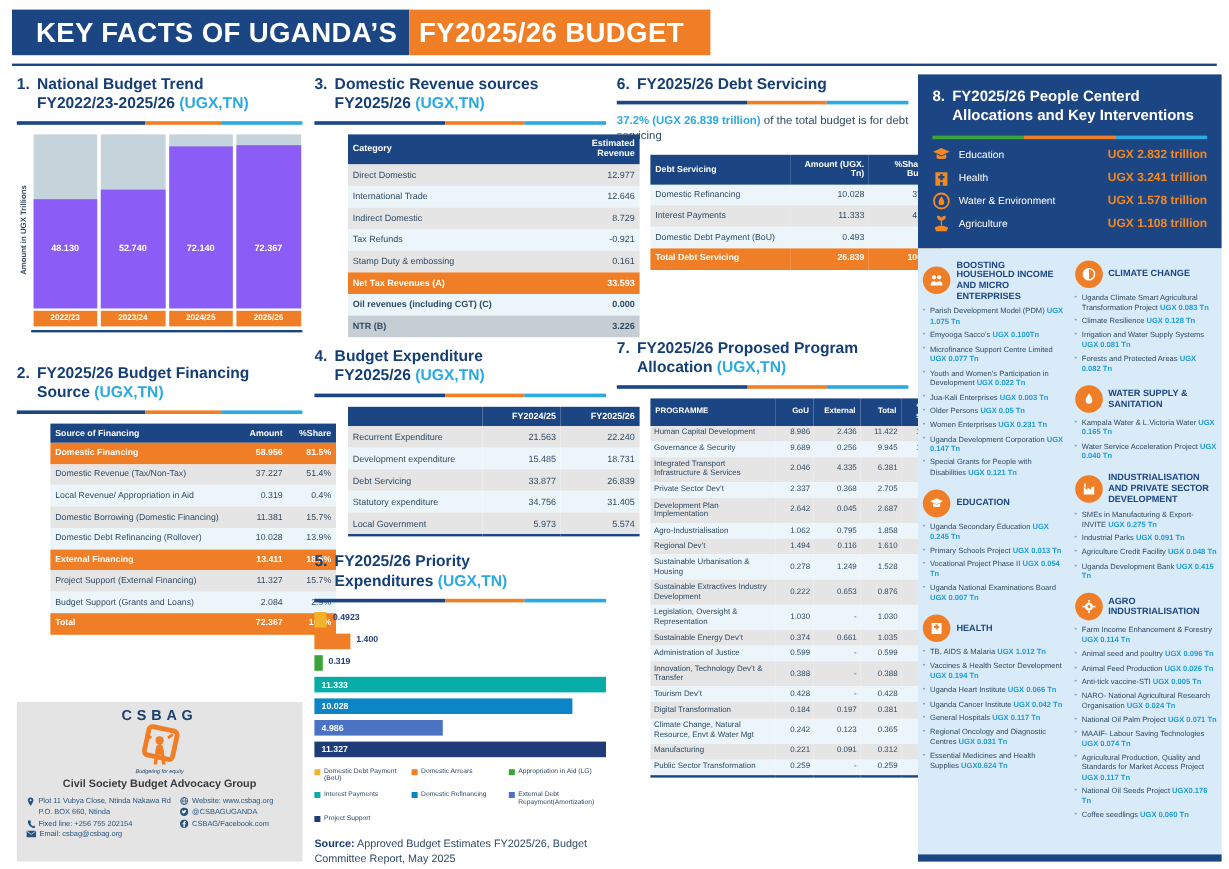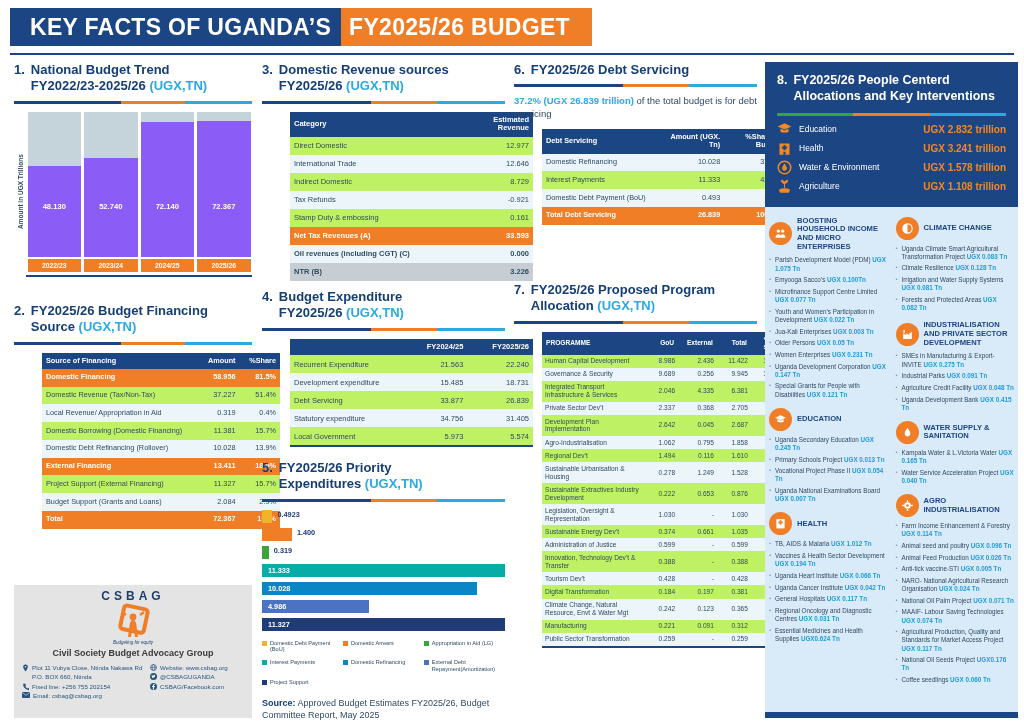--- a/index.html
+++ b/index.html
@@ -23,21 +23,21 @@
   .sec-title{display:flex;gap:6px;color:#153E75;font-weight:bold;font-size:13px;line-height:1.25;}
   .unit{color:#2BA9E1;font-weight:bold;}
   .divider{display:flex;height:3px;margin:6px 0 8px;}
   .d1{flex:0 0 45%;background:#1C4584;}.d2{flex:0 0 27%;background:#F07E26;}.d3{flex:1;background:#2BA9E1;}
   
   table{width:100%;border-collapse:collapse;margin-left:28px;}
   th{background:#1C4584;color:#fff;font-weight:bold;text-align:right;padding:4px;vertical-align:middle;line-height:1.15;}
   th:first-child{text-align:left;}
   td{padding:4.5px 4px;vertical-align:middle;line-height:1.2;}
   td.num{text-align:right;white-space:nowrap;}
-  tr.alt-a{background:#bef264;}
+  tr.alt-a{background:#e5e5e5;}
   tr.alt-b{background:#ECF5FA;}
   tr.hl-orange{background:#F07E26;color:#fff;font-weight:bold;}
   tr.hl-gray{background:#C6CED4;font-weight:bold;}
   tr.bold td{font-weight:bold;}
   #financing-table,#debt-table{font-size:7.3px;}
   #revenue-table,#expenditure-table{font-size:7.5px;}
   #program-table{font-size:6.6px;}
   #program-table td{padding:2.6px 3px;}
   #expenditure-table,#program-table{border-bottom:2px solid #1C4584;}
   
@@ -869,48 +869,48 @@
               <div class="pc-item"><span>Climate Resilience</span> <b class="pc-val">UGX 0.128 Tn</b></div>
               <div class="pc-item"><span>Irrigation and Water Supply Systems</span> <b class="pc-val">UGX 0.081 Tn</b></div>
               <div class="pc-item"><span>Forests and Protected Areas</span> <b class="pc-val">UGX 0.082 Tn</b></div>
             </div>
         </div>
 
         <div class="pc-cat">
           <div class="pc-cat-head">
             <span class="pc-icon">
                 <svg width="13" height="13" viewBox="0 0 12 12">
+                  <path d="M6 1.6C4.4 4 3.4 5.5 3.4 7a2.6 2.6 0 005.2 0C8.6 5.5 7.6 4 6 1.6z" fill="#fff"></path>
+                </svg>
+              </span>
+            <span class="pc-cat-name">WATER SUPPLY &amp; SANITATION</span>
+          </div>
+          <div>
+
+          <div class="pc-item"><span>Kampala Water &amp; L.Victoria Water</span> <b class="pc-val">UGX 0.165 Tn</b></div>
+              <div class="pc-item"><span>Water Service Acceleration Project</span> <b class="pc-val">UGX 0.040 Tn</b></div>
+            </div>
+        </div>
+
+        <div class="pc-cat">
+          <div class="pc-cat-head">
+            <span class="pc-icon">
+                <svg width="13" height="13" viewBox="0 0 12 12">
                   <path d="M2 10.2V4.8l2.8 1.8V4.8l2.8 1.8V4.8l2.4-1v6.4z" fill="#fff"></path>
                   <rect x="2.3" y="1.8" width="1.2" height="3" fill="#fff"></rect>
                 </svg>
               </span>
             <span class="pc-cat-name">INDUSTRIALISATION AND PRIVATE SECTOR DEVELOPMENT</span>
           </div>
           <div>
 
           <div class="pc-item"><span>SMEs in Manufacturing &amp; Export-INVITE</span> <b class="pc-val">UGX 0.275 Tn</b></div>
               <div class="pc-item"><span>Industrial Parks</span> <b class="pc-val">UGX 0.091 Tn</b></div>
               <div class="pc-item"><span>Agriculture Credit Facility</span> <b class="pc-val">UGX 0.048 Tn</b></div>
               <div class="pc-item"><span>Uganda Development Bank</span> <b class="pc-val">UGX 0.415 Tn</b></div>
-            </div>
-        </div>
-
-        <div class="pc-cat">
-          <div class="pc-cat-head">
-            <span class="pc-icon">
-                <svg width="13" height="13" viewBox="0 0 12 12">
-                  <path d="M6 1.6C4.4 4 3.4 5.5 3.4 7a2.6 2.6 0 005.2 0C8.6 5.5 7.6 4 6 1.6z" fill="#fff"></path>
-                </svg>
-              </span>
-            <span class="pc-cat-name">WATER SUPPLY &amp; SANITATION</span>
-          </div>
-          <div>
-
-          <div class="pc-item"><span>Kampala Water &amp; L.Victoria Water</span> <b class="pc-val">UGX 0.165 Tn</b></div>
-              <div class="pc-item"><span>Water Service Acceleration Project</span> <b class="pc-val">UGX 0.040 Tn</b></div>
             </div>
         </div>
 
         <div class="pc-cat">
           <div class="pc-cat-head">
             <span class="pc-icon">
                 <svg width="13" height="13" viewBox="0 0 12 12">
                   <circle cx="6" cy="6" r="3" fill="#fff"></circle>
                   <circle cx="6" cy="6" r="1.2" fill="#F07E26"></circle>
                   <rect x="5.4" y="1" width="1.2" height="2" fill="#fff"></rect>

